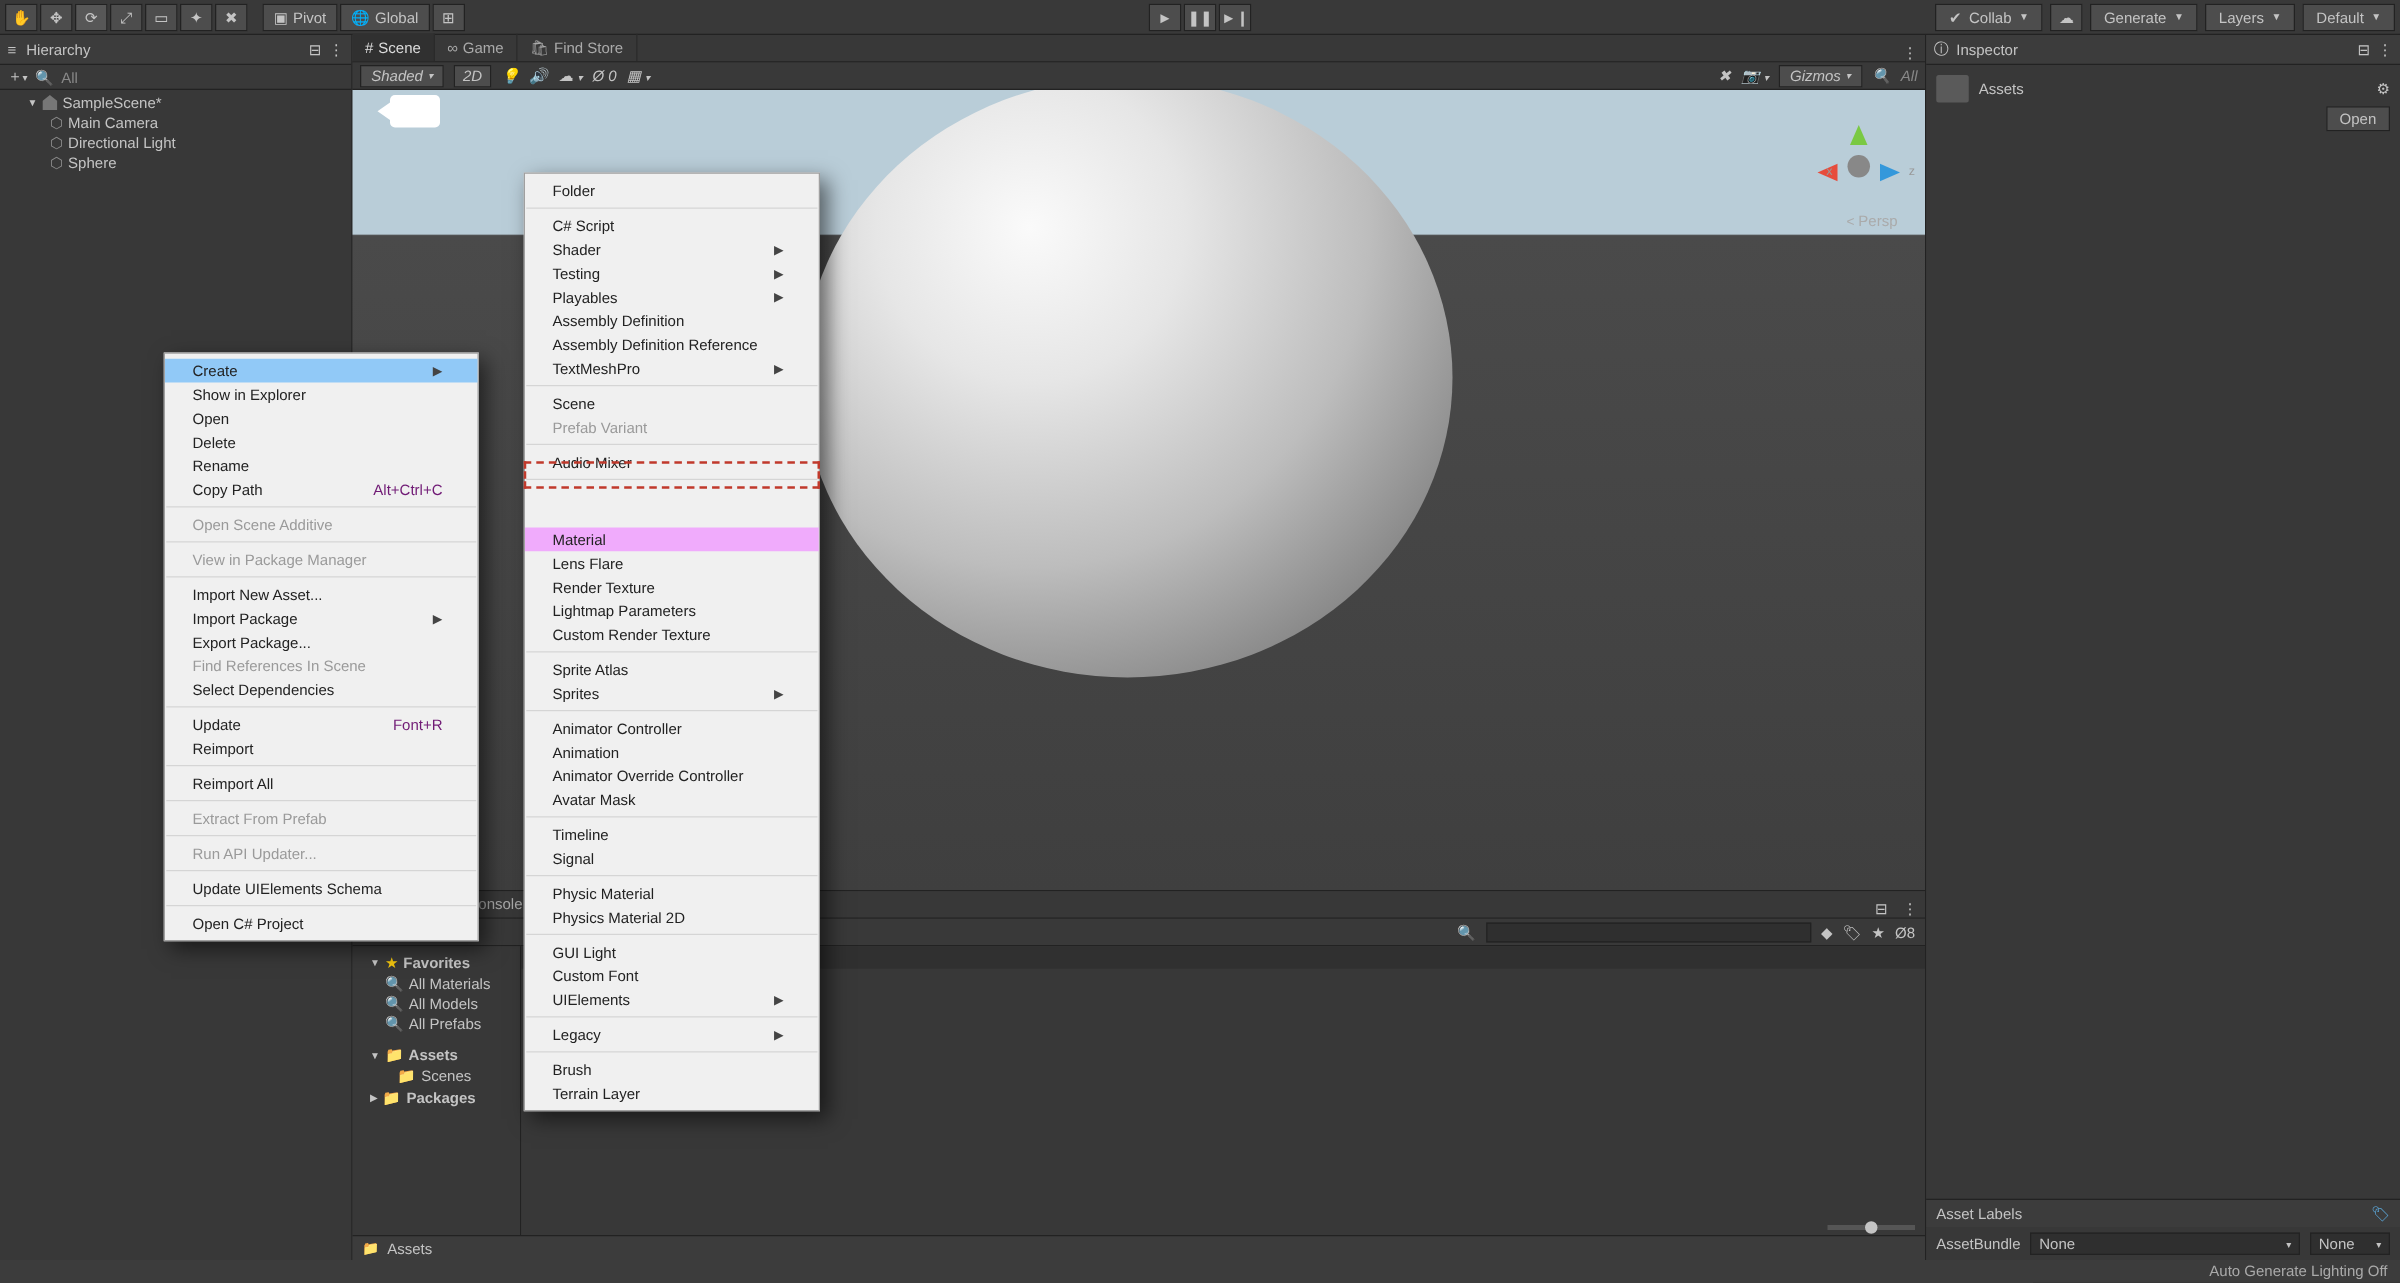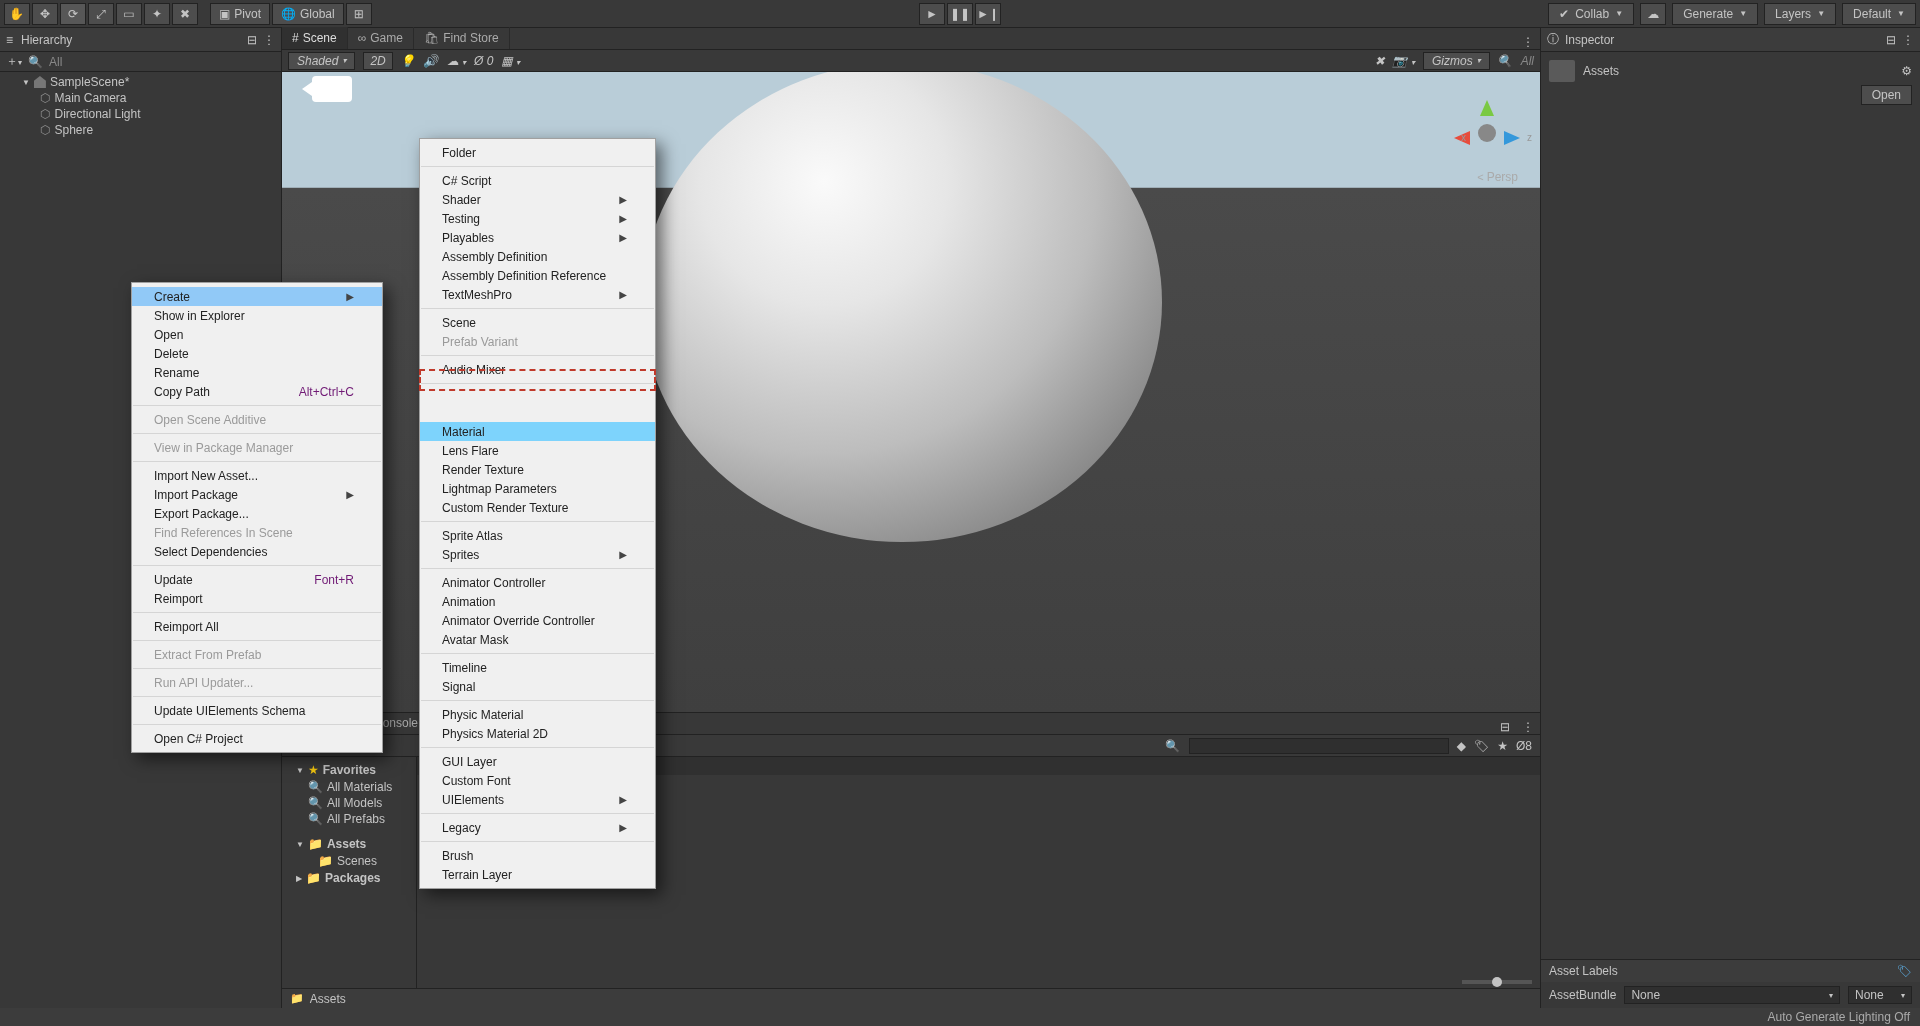--- a/index.html
+++ b/index.html
@@ -72,21 +72,21 @@
 .sel-box{ flex:1; height:18px; background:#2f2f2f; border:1px solid #222; display:flex; align-items:center; padding:0 6px; justify-content:space-between;}
 .sel-box.small{ flex:0 0 64px;}
 
 
 .status-bar{ height:18px; background:#3c3c3c; color:#aaa; font-size:11px; display:flex; align-items:center; justify-content:flex-end; padding:0 10px;}
 
 
 .ctx-menu{ position:absolute; background:#f0f0f0; border:1px solid #a0a0a0; box-shadow:6px 6px 16px rgba(0,0,0,.55); color:#222; font-size:13px; padding:4px 0; z-index:50;}
 .ctx-item{ height:19px; padding:0 28px 0 22px; display:flex; align-items:center; justify-content:space-between; white-space:nowrap; cursor:default;}
 .ctx-item.selected{ background:#91c9f7;}
-.ctx-item.hovered{ background:#7dd3fc;margin-top:38px;}
+.ctx-item.hovered{ background:#f0abfc;margin-top:38px;}
 .ctx-item.disabled{ color:#9a9a9a;}
 .ctx-sep{ height:1px; background:#d5d5d5; margin:4px 1px;}
 .ctx-arrow{ font-size:10px; color:#444;}
 .ctx-item .shortcut{ color:#701a75; font-size:12px;}
 
 .highlight-box{ position:absolute; border:2px dashed #c0392b; pointer-events:none; z-index:60;}
 
 .tri{ font-size:8px;}
 svg{display:block;}
 </style>
@@ -462,21 +462,21 @@
     </div>
     <div class="ctx-sep"></div>
     <div class="ctx-item">
       <span>Physic Material</span>
     </div>
     <div class="ctx-item">
       <span>Physics Material 2D</span>
     </div>
     <div class="ctx-sep"></div>
     <div class="ctx-item">
-      <span>GUI Layer</span>
+      <span>GUI Light</span>
     </div>
     <div class="ctx-item">
       <span>Custom Font</span>
     </div>
     <div class="ctx-item">
       <span>UIElements</span>
       <span class="ctx-arrow">▶</span>
     </div>
     <div class="ctx-sep"></div>
     <div class="ctx-item">

